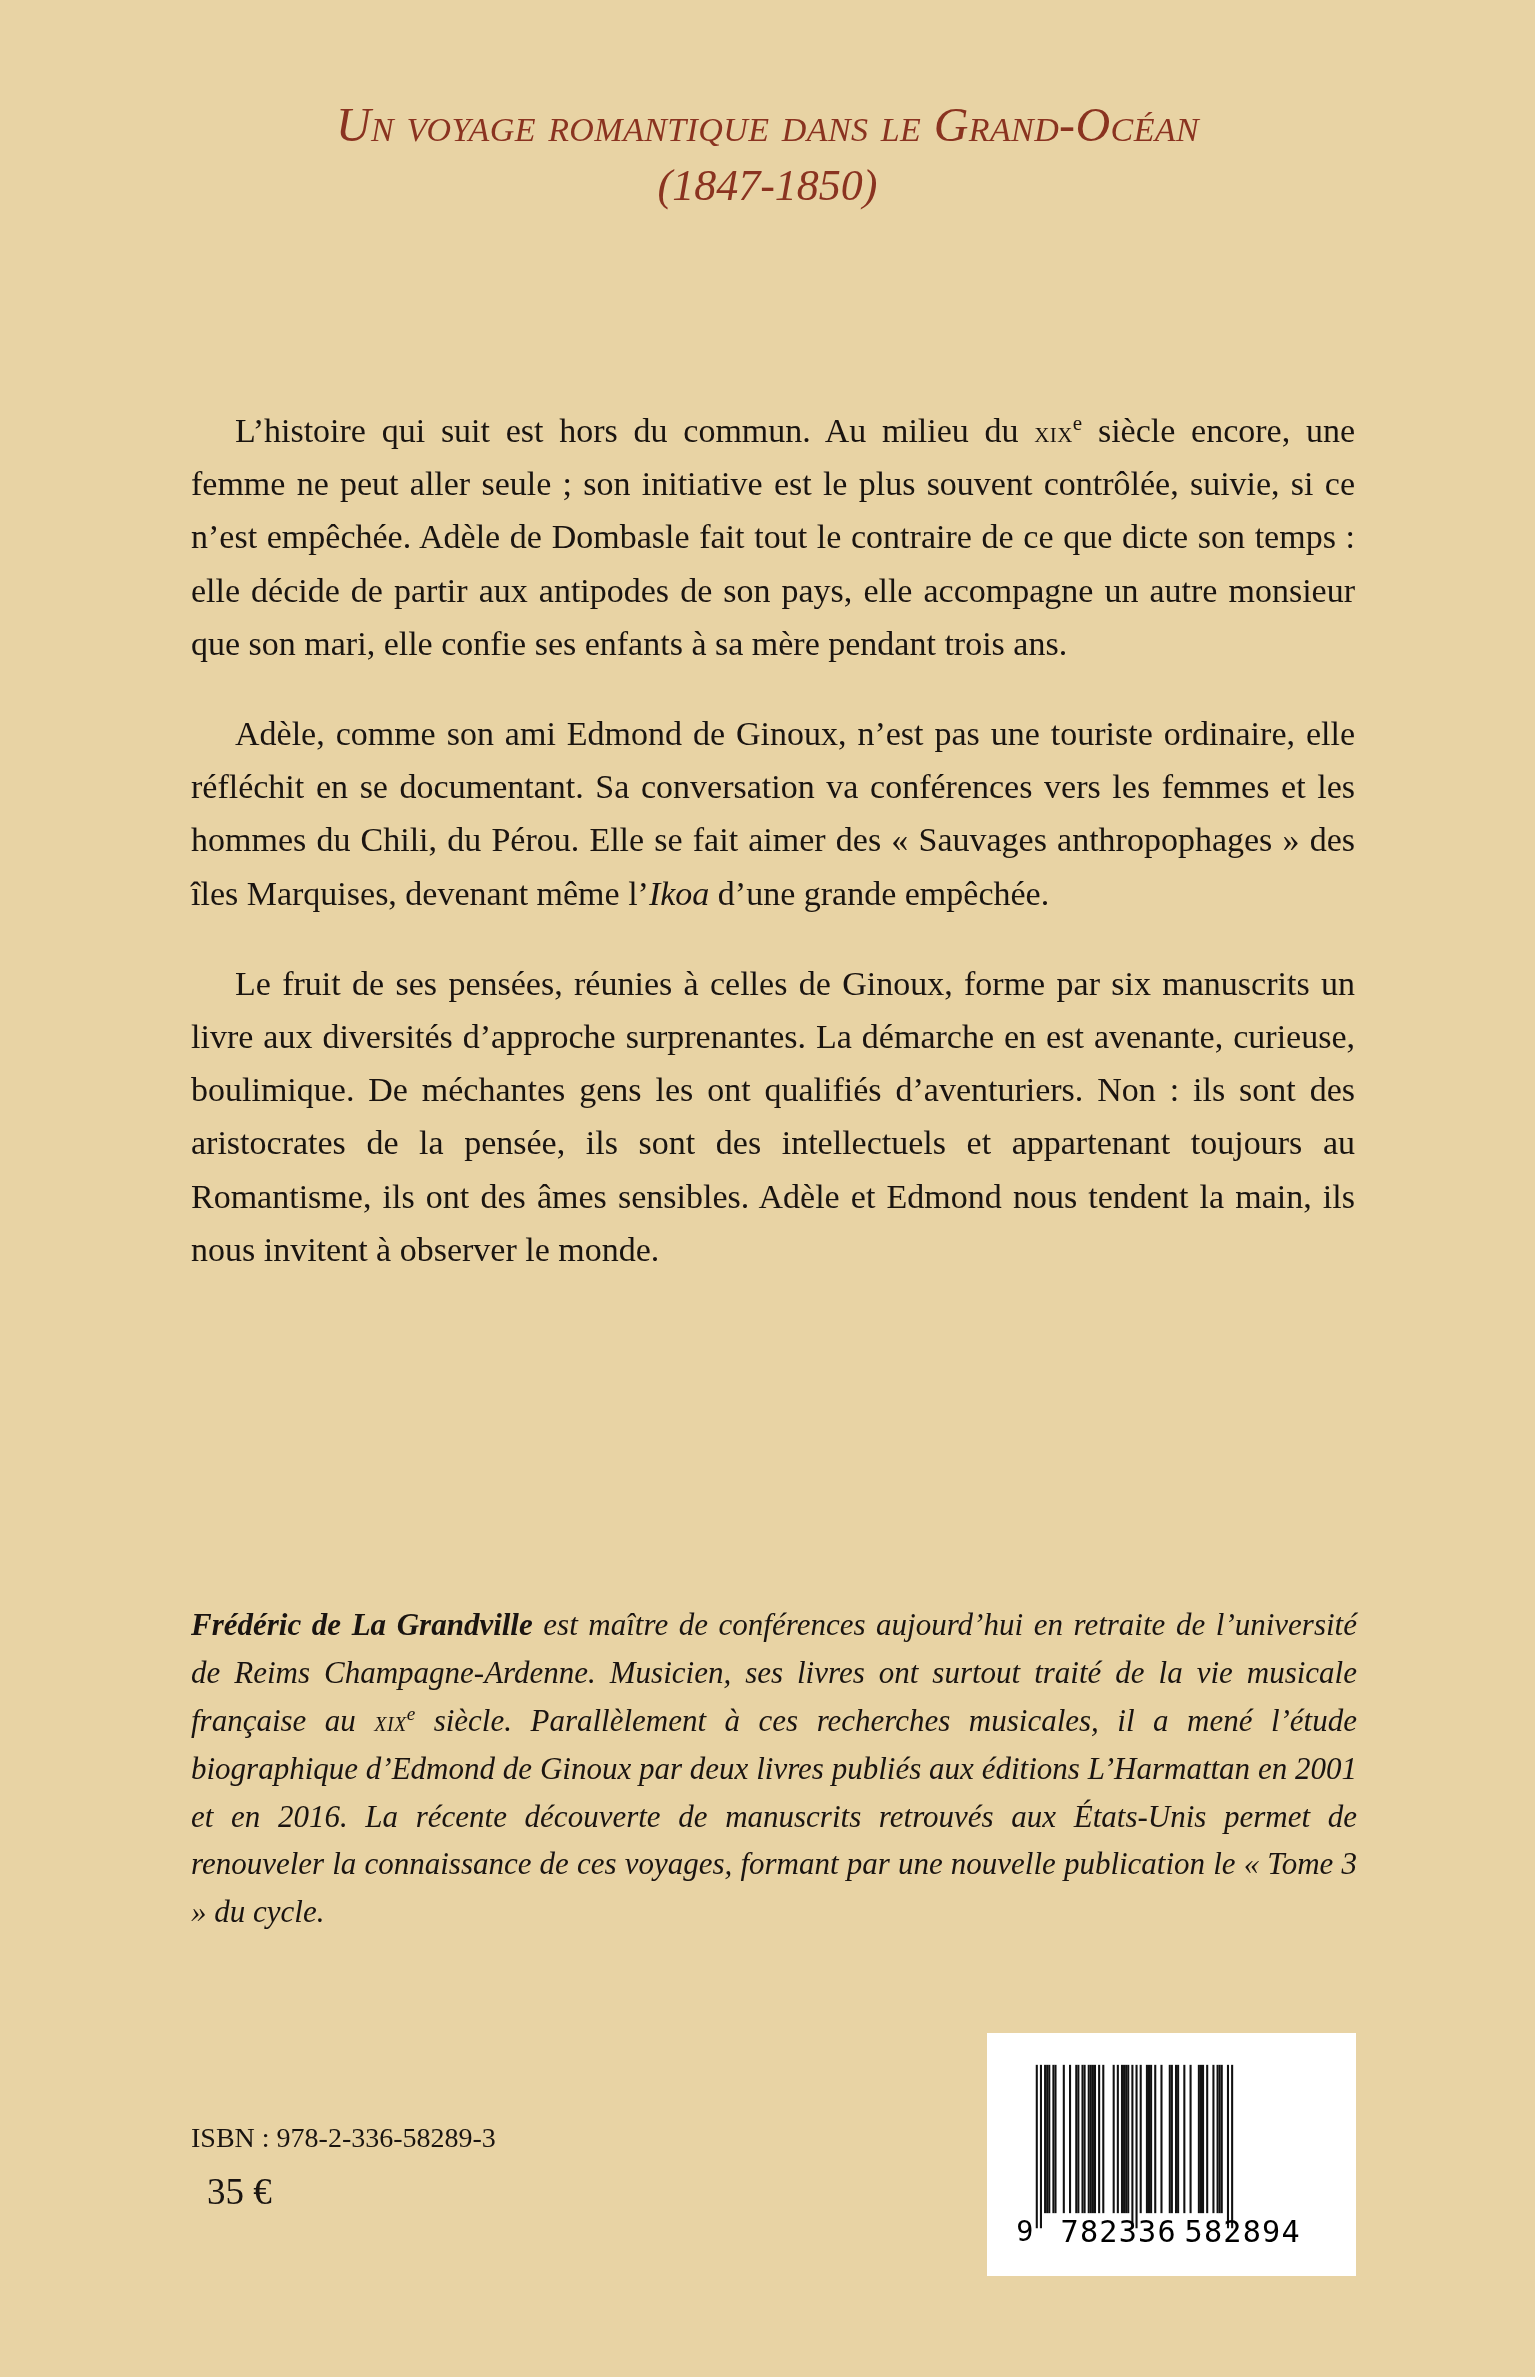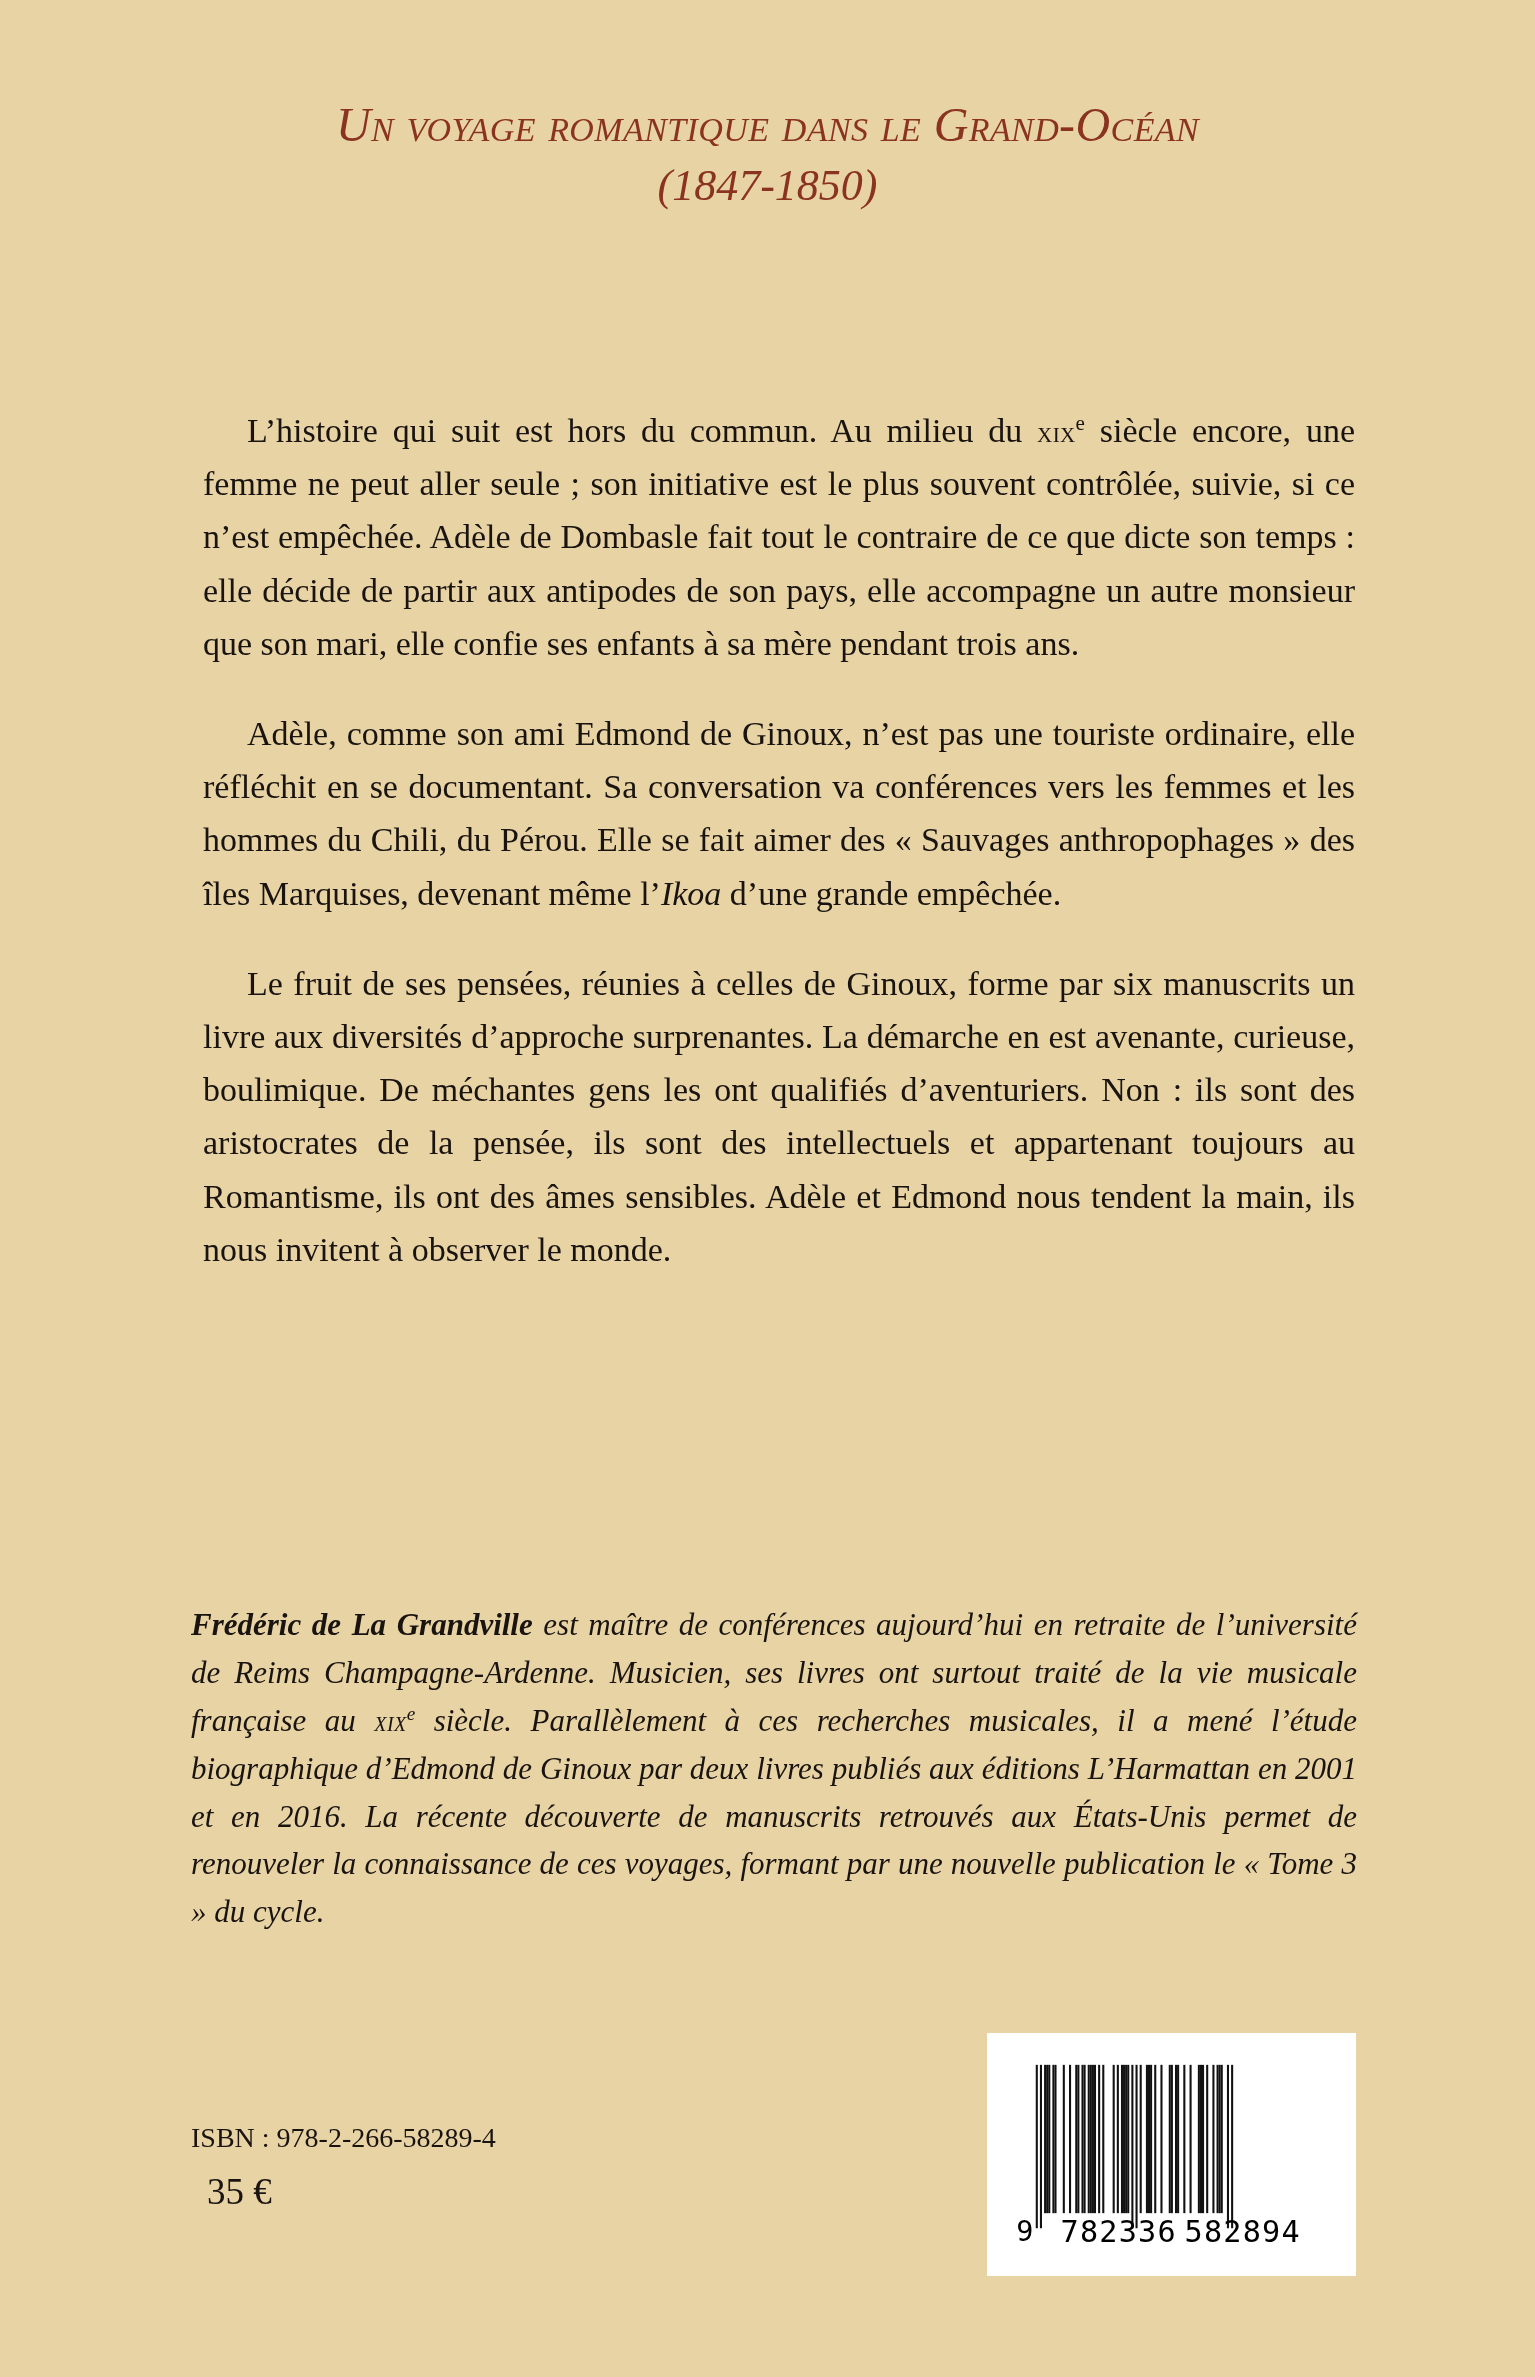--- a/index.html
+++ b/index.html
@@ -54,21 +54,21 @@
   }
 
   
   .body-copy {
     position: absolute;
     top: 404px;
     left: 191px;
     width: 1164px;
   }
   .body-copy p {
-    margin: 0 0 37px 12px;
+    margin: 0 0 37px 0;
     font-size: 34px;
     line-height: 1.565;
     text-align: justify;
     text-indent: 44px;
     hyphens: none;
     -webkit-hyphens: none;
   }
   .body-copy p:last-child { margin-bottom: 0; }
   .sc {
     font-variant: small-caps;
@@ -153,21 +153,21 @@
     <p><span>L’histoire qui suit est hors du commun. Au milieu du </span><span class="sc">xix</span><span class="sup">e</span><span> siècle encore, une femme ne peut aller seule ; son initiative est le plus souvent contrôlée, suivie, si ce n’est empêchée. Adèle de Dombasle fait tout le contraire de ce que dicte son temps : elle décide de partir aux antipodes de son pays, elle accompagne un autre monsieur que son mari, elle confie ses enfants à sa mère pendant trois ans.</span></p>
 
     <p><span>Adèle, comme son ami Edmond de Ginoux, n’est pas une touriste ordinaire, elle réfléchit en se documentant. Sa conversation va conférences vers les femmes et les hommes du Chili, du Pérou. Elle se fait aimer des « Sauvages anthropophages » des îles Marquises, devenant même l’</span><span class="ital">Ikoa</span><span> d’une grande empêchée.</span></p>
 
     <p>Le fruit de ses pensées, réunies à celles de Ginoux, forme par six manuscrits un livre aux diversités d’approche surprenantes. La démarche en est avenante, curieuse, boulimique. De méchantes gens les ont qualifiés d’aventuriers. Non : ils sont des aristocrates de la pensée, ils sont des intellectuels et appartenant toujours au Romantisme, ils ont des âmes sensibles. Adèle et Edmond nous tendent la main, ils nous invitent à observer le monde.</p>
   </div>
 
   <div class="bio"><span class="author-name">Frédéric de La Grandville</span><span> est maître de conférences aujourd’hui en retraite de l’université de Reims Champagne-Ardenne. Musicien, ses livres ont surtout traité de la vie musicale française au </span><span class="sc">xix</span><span class="sup">e</span><span> siècle. Parallèlement à ces recherches musicales, il a mené l’étude biographique d’Edmond de Ginoux par deux livres publiés aux éditions L’Harmattan en 2001 et en 2016. La récente découverte de manuscrits retrouvés aux États-Unis permet de renouveler la connaissance de ces voyages, formant par une nouvelle publication le « Tome 3 » du cycle.</span></div>
 
   <div class="footer-meta">
-    <p class="isbn-line">ISBN : 978-2-266-58289-4</p>
+    <p class="isbn-line">ISBN : 978-2-336-58289-3</p>
     <p class="price">35 €</p>
   </div>
 
   <div class="barcode-box">
     <svg class="barcode-svg" viewBox="0 0 440 290" xmlns="http://www.w3.org/2000/svg">
       <rect x="0" y="0" width="440" height="290" fill="#ffffff"></rect>
       <g fill="#111111" id="bars">
           <rect x="58.00" y="38" width="2.48" height="195"></rect>
           <rect x="62.96" y="38" width="2.48" height="195"></rect>
           <rect x="67.92" y="38" width="2.48" height="177"></rect>

